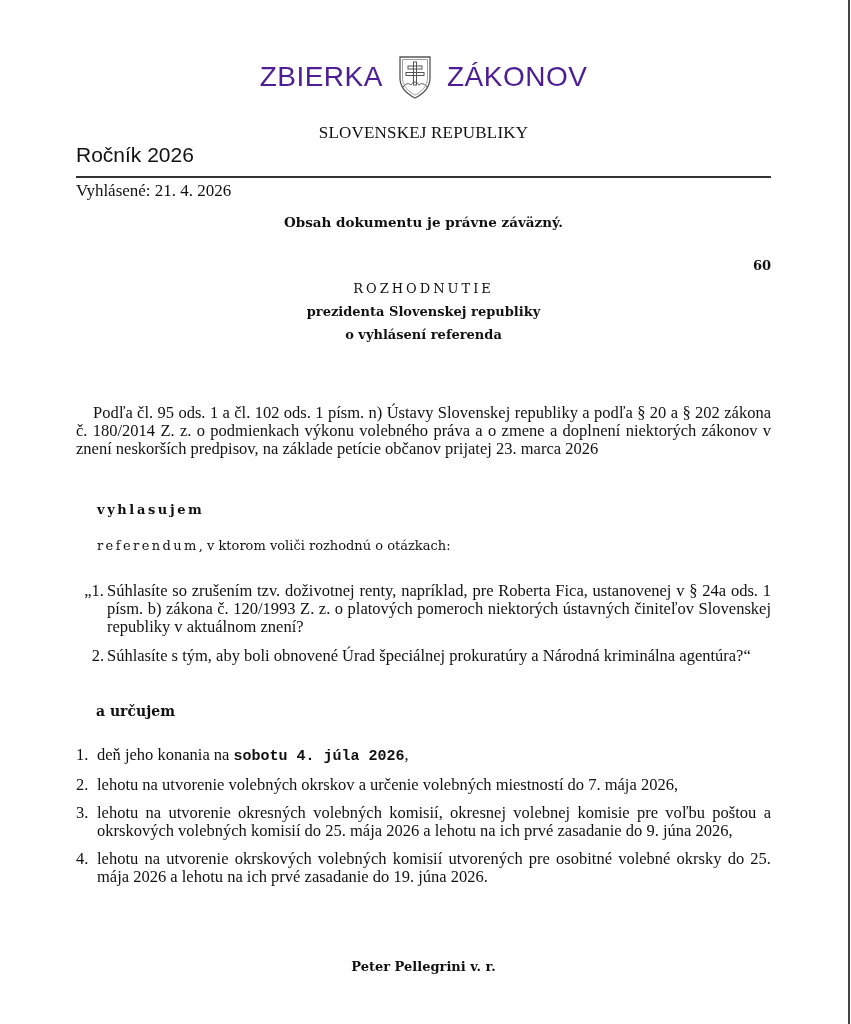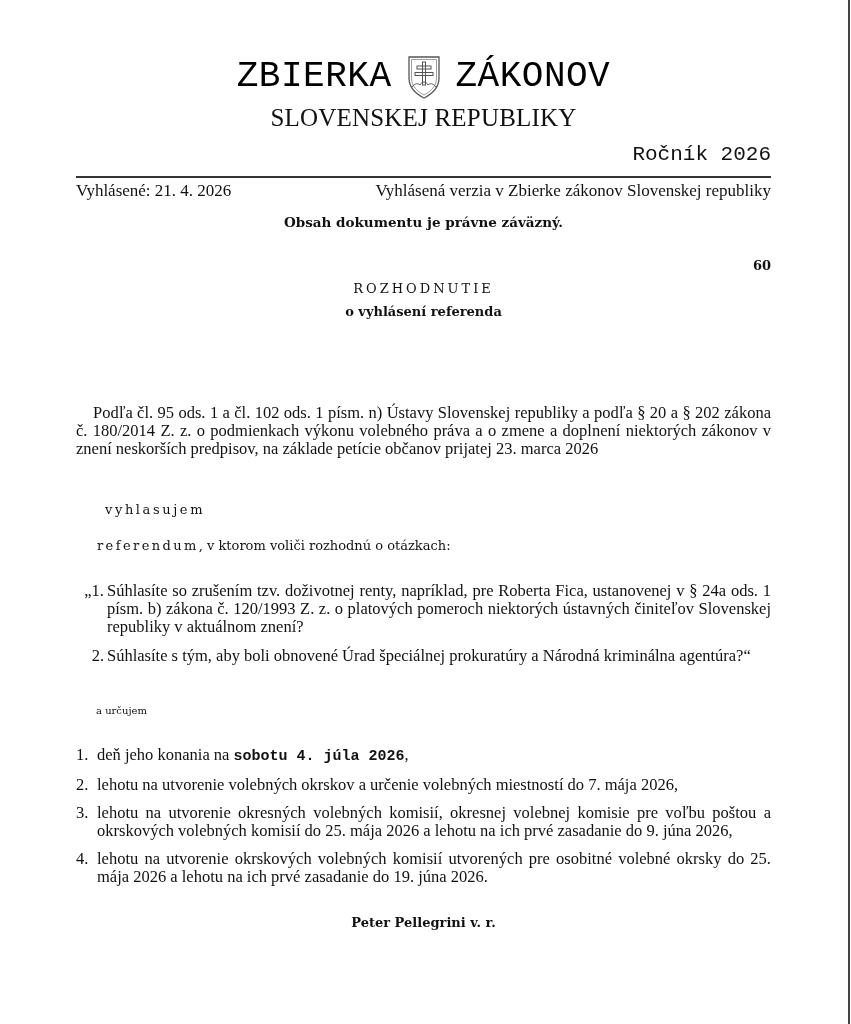--- a/index.html
+++ b/index.html
@@ -38,45 +38,45 @@
     text-align: center;
   }
   .mast-row {
     display: flex;
     justify-content: center;
     align-items: center;
     gap: 14px;
     height: 50px;
   }
   .mast-word {
-    font-family: Liberation Mono, monospace;
-    font-size: 36px;
+    font-family: Liberation Sans, sans-serif;
+    font-size: 28px;
     letter-spacing: 0.5px;
-    color: #000000;
+    color: #4c1d95;
     line-height: 1;
   }
   .coat {
     width: 36px;
     height: 46px;
     display: inline-block;
   }
   .mast-sub {
     font-family: "Liberation Serif", "DejaVu Serif", serif;
-    font-size: 25px;
-    margin-top: 1px;
+    font-size: 17px;
+    margin-top: 16px;
     letter-spacing: 0.2px;
     line-height: 30px;
   }
   .rocnik {
     position: absolute;
     top: 141px;
     left: 0;
     width: 695px;
-    text-align: right;
-    font-family: Liberation Mono, monospace;
+    text-align: left;
+    font-family: Liberation Sans, sans-serif;
     font-size: 21px;
     line-height: 28px;
   }
   .rule {
     position: absolute;
     top: 176px;
     left: 0;
     width: 695px;
     height: 2px;
     background: #333;
@@ -132,25 +132,24 @@
     top: 404px;
     left: 0;
     width: 695px;
     text-indent: 17px;
   }
   .vyhlasujem {
     position: absolute;
     top: 500px;
     left: 21px;
     font-family: "DejaVu Serif", serif;
-    font-weight: normal;
+    font-weight: bold;
     font-size: 13px;
     letter-spacing: 2.6px;
     line-height: 20px;
-    margin-left: 8px;
   }
   .referendum-line {
     position: absolute;
     top: 536px;
     left: 21px;
     font-family: "DejaVu Serif", serif;
     font-size: 13px;
     line-height: 20px;
   }
   .referendum-line .spaced { letter-spacing: 2.4px; margin-top: 40px; }
@@ -174,22 +173,22 @@
     left: 0;
     top: 0;
     width: 28px;
     text-align: right;
   }
   .urcujem {
     position: absolute;
     top: 701px;
     left: 20px;
     font-family: "DejaVu Serif", serif;
-    font-weight: normal;
-    font-size: 10px;
+    font-weight: bold;
+    font-size: 14px;
     line-height: 20px;
   }
   .orders {
     position: absolute;
     top: 746px;
     left: 0;
     width: 695px;
     margin: 0;
     padding: 0;
     list-style: none;
@@ -202,21 +201,21 @@
   .orders .onum {
     position: absolute;
     left: 0;
     top: 0;
     width: 18px;
     text-align: left;
   }
   .orders b { font-family: Liberation Mono, monospace; font-size: 15px; }
   .signature {
     position: absolute;
-    top: 913px;
+    top: 957px;
     left: 0;
     width: 695px;
     text-align: center;
     font-family: "DejaVu Serif", serif;
     font-weight: bold;
     font-size: 13px;
     line-height: 20px;
   }
 </style>
 </head>
@@ -243,28 +242,28 @@
     </div>
     <div class="mast-sub">SLOVENSKEJ REPUBLIKY</div>
   </div>
 
   <div class="rocnik">Ročník 2026</div>
 
   <div class="rule"></div>
 
   <div class="meta-row">
     <span>Vyhlásené: 21. 4. 2026</span>
-    <span>Vyhlásená verzia v Zbierke zákonov Slovenskej republiky</span>
   </div>
 
   <div class="binding">Obsah dokumentu je právne záväzný.</div>
 
   <div class="decision">
     <div class="num">60</div>
     <div class="kind">ROZHODNUTIE</div>
+    <div class="issuer">prezidenta Slovenskej republiky</div>
     <div class="subject">o vyhlásení referenda</div>
   </div>
 
   <div class="preamble body-text">Podľa čl. 95 ods. 1 a čl. 102 ods. 1 písm. n) Ústavy Slovenskej republiky a podľa § 20 a § 202 zákona č. 180/2014 Z. z. o podmienkach výkonu volebného práva a o zmene a doplnení niektorých zákonov v znení neskorších predpisov, na základe petície občanov prijatej 23. marca 2026</div>
 
   <div class="vyhlasujem">vyhlasujem</div>
 
   <div class="referendum-line">
     <span class="spaced">referendum</span><span>, v ktorom voliči rozhodnú o otázkach:</span>
   </div>

